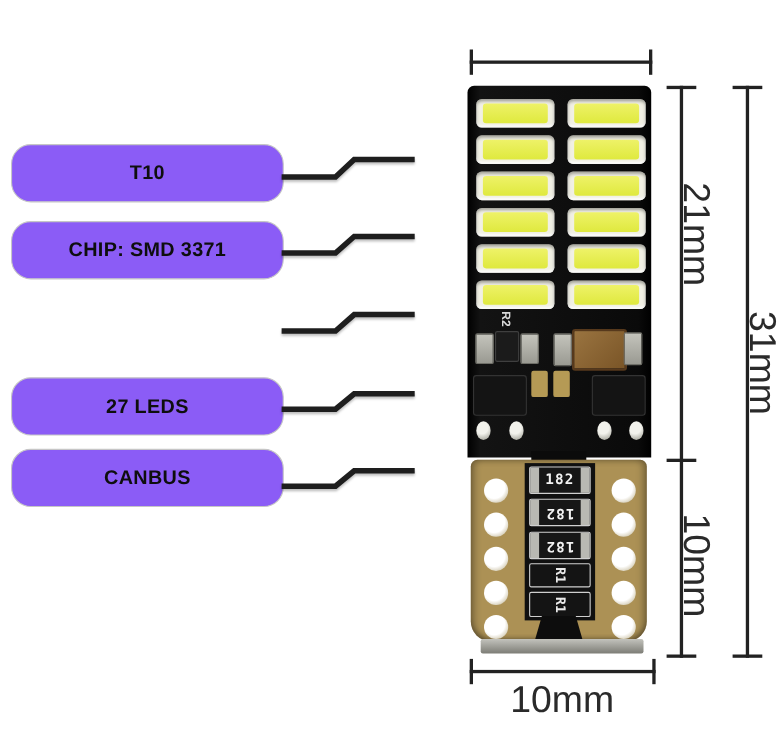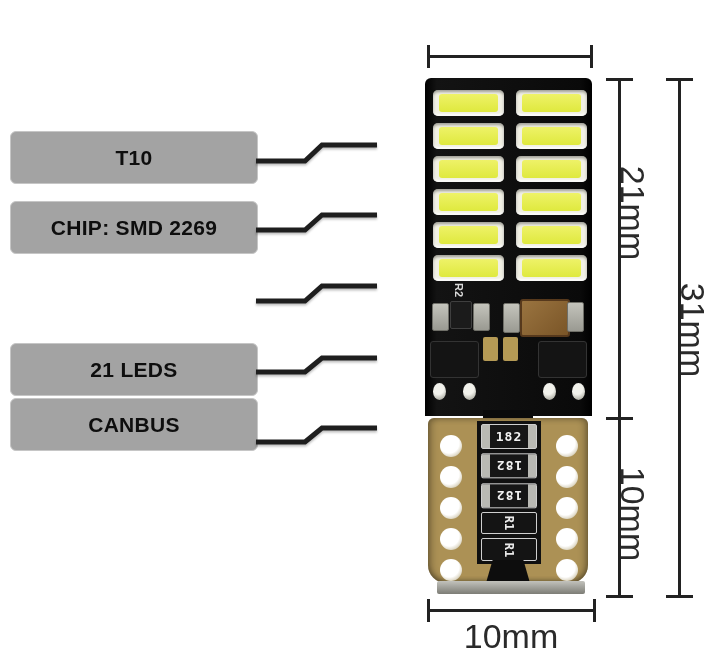--- a/index.html
+++ b/index.html
@@ -5,23 +5,23 @@
   html,body{margin:0;padding:0;}
   body{
     width:712px;height:669px;background:#ffffff;position:relative;overflow:hidden;
     font-family:"Liberation Sans", sans-serif;
   }
   .stage{position:absolute;inset:0;}
 
   
   .spec-label{
     position:absolute;left:10px;width:246px;height:51px;
-    background:#a3a3a3;border:1px solid #c6c6c6;border-radius:6px;
+    background:#8b5cf6;border:1px solid #c6c6c6;border-radius:18px;
     display:flex;align-items:center;justify-content:center;
-    font-weight:bold;font-size:21px;color:#0e0e0e;letter-spacing:.3px;
+    font-weight:bold;font-size:18px;color:#0e0e0e;letter-spacing:.3px;
   }
 
   
   .connectors{position:absolute;left:0;top:0;width:712px;height:669px;
     filter:drop-shadow(0 2px 1px rgba(0,0,0,.25));}
   .connectors polyline{fill:none;stroke:#1e1e1e;stroke-width:5;}
 
   
   .bulb-body{position:absolute;left:425px;top:78px;width:167px;height:338px;
     background:linear-gradient(90deg,#000 0,#131313 7%,#0a0a0a 93%,#000 100%);
@@ -74,23 +74,23 @@
   .dim-text{position:absolute;color:#2a2a2a;font-size:34px;line-height:36px;
     text-align:center;white-space:nowrap;}
   .dim-text.rot{width:100px;height:36px;transform:rotate(90deg);transform-origin:center;}
 </style>
 </head>
 <body>
 
 <div class="stage">
 
   <div class="spec-label" style="top:131px">T10</div>
-  <div class="spec-label" style="top:201px">CHIP: SMD 2269</div>
-  <div class="spec-label" style="top:343px">21 LEDS</div>
-  <div class="spec-label" style="top:398px">CANBUS</div>
+  <div class="spec-label" style="top:201px">CHIP: SMD 3371</div>
+  <div class="spec-label" style="top:343px">27 LEDS</div>
+  <div class="spec-label" style="top:408px">CANBUS</div>
 
   <svg class="connectors" viewBox="0 0 712 669">
     <polyline points="256,161 305,161 322,145 377,145"></polyline>
     <polyline points="256,230 305,230 322,215 377,215"></polyline>
     <polyline points="256,301 305,301 322,286 377,286"></polyline>
     <polyline points="256,372 305,372 322,358 377,358"></polyline>
     <polyline points="256,442 305,442 322,428 377,428"></polyline>
   </svg>
 
   <div class="bulb-body"></div>

